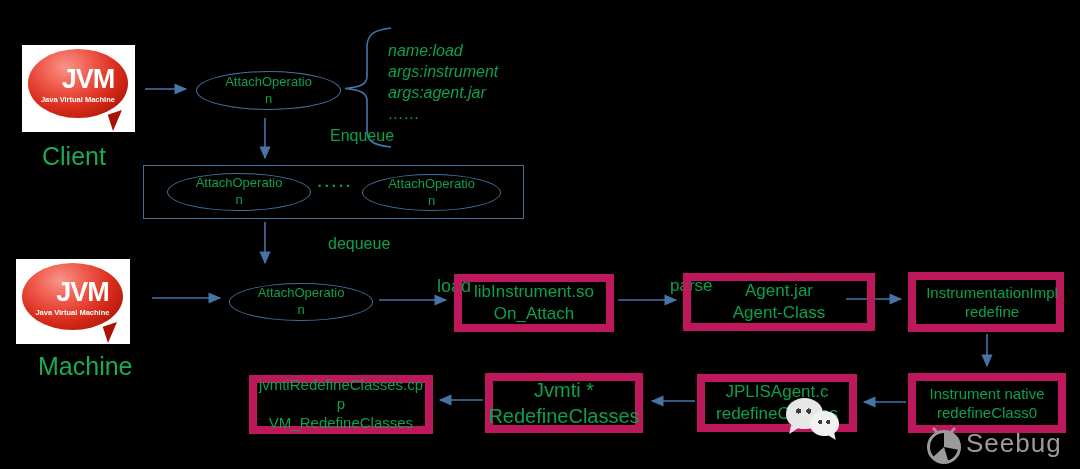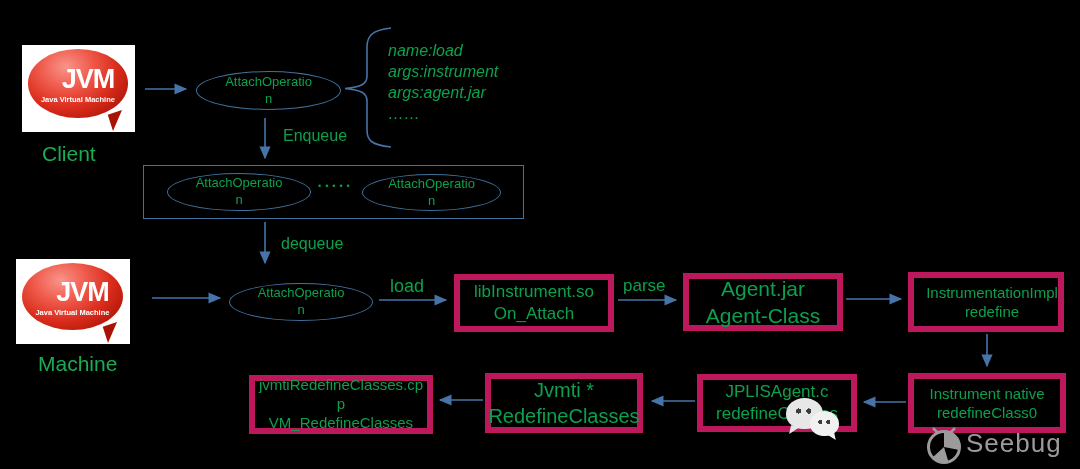--- a/index.html
+++ b/index.html
@@ -21,38 +21,38 @@
     display:flex; flex-direction:column; align-items:center; justify-content:center;
   }
   .jvm-tail {
     position:absolute; bottom:4%; right:9%; width:0; height:0;
     border-top:17px solid #a81305; border-right:15px solid transparent;
     transform:rotate(-18deg);
   }
   .jvm-title { color:#fff; font-weight:bold; font-size:27px; letter-spacing:-1px; line-height:1; margin-top:2px;margin-left:20px; }
   .jvm-sub { color:#fff; font-weight:bold; font-size:7.5px; white-space:nowrap; margin-top:2px; }
 
-  .side-label { position:absolute; color:#1cab53; font-size:21px; z-index:2; }
+  .side-label { position:absolute; color:#1cab53; font-size:25px; z-index:2; }
 
   
   .ellipse-node {
     position:absolute; border:1.5px solid #41719c; border-radius:50%;
     display:flex; align-items:center; justify-content:center; text-align:center;
     color:#0da04c; font-size:13px; line-height:1.3; white-space:pre-line; z-index:2;
   }
   
   .box-node {
-    position:absolute; border:6px solid #be185d;
+    position:absolute; border:8px solid #be185d;
     display:flex; align-items:center; justify-content:center; text-align:center;
     color:#0da04c; line-height:1.3; white-space:pre-line; z-index:2;
   }
   .queue-box { position:absolute; border:1.5px solid #41719c; z-index:2; }
   .queue-dots { position:absolute; color:#0da04c; font-size:9px; letter-spacing:4px; z-index:3; }
 
-  .edge-label { position:absolute; color:#0da04c; font-size:16px; z-index:2; }
+  .edge-label { position:absolute; color:#0da04c; font-size:16px; z-index:2;margin-left:47px; }
   .params-text {
     position:absolute; color:#0da04c; font-size:16px; line-height:21px;
     white-space:pre-line; z-index:2;font-style:italic;
   }
 
   
   .wm { z-index:6; }
   .wechat-icon { position:absolute; width:56px; height:44px; }
   .wc-bubble {
     position:absolute; border-radius:50% 50% 47% 47%;
@@ -153,21 +153,21 @@
   <div class="side-label" style="left:38px; top:352px;">Machine</div>
 
   <div class="ellipse-node" style="left:229px; top:283px; width:144px; height:38px;">AttachOperatio
 n</div>
 
   <div class="edge-label" style="left:390px; top:276px; font-size:18px;">load</div>
   <div class="edge-label" style="left:623px; top:276px; font-size:17px;">parse</div>
 
   <div class="box-node" style="left:454px; top:274px; width:160px; height:58px; font-size:17px;">libInstrument.so
 On_Attach</div>
-  <div class="box-node" style="left:683px; top:273px; width:160px; height:58px; font-size:21px;">Agent.jar
+  <div class="box-node" style="left:683px; top:273px; width:192px; height:58px; font-size:17px;">Agent.jar
 Agent-Class</div>
   <div class="box-node" style="left:908px; top:272px; width:156px; height:60px; font-size:15px;padding-left:12px;">InstrumentationImpl
 redefine</div>
 
   <div class="box-node" style="left:908px; top:373px; width:158px; height:60px; font-size:15px;">Instrument native
 redefineClass0</div>
   <div class="box-node" style="left:697px; top:374px; width:160px; height:58px; font-size:17px;">JPLISAgent.c
 redefineClasses</div>
   <div class="box-node" style="left:485px; top:373px; width:158px; height:60px; font-size:20px;">Jvmti *
 RedefineClasses</div>

